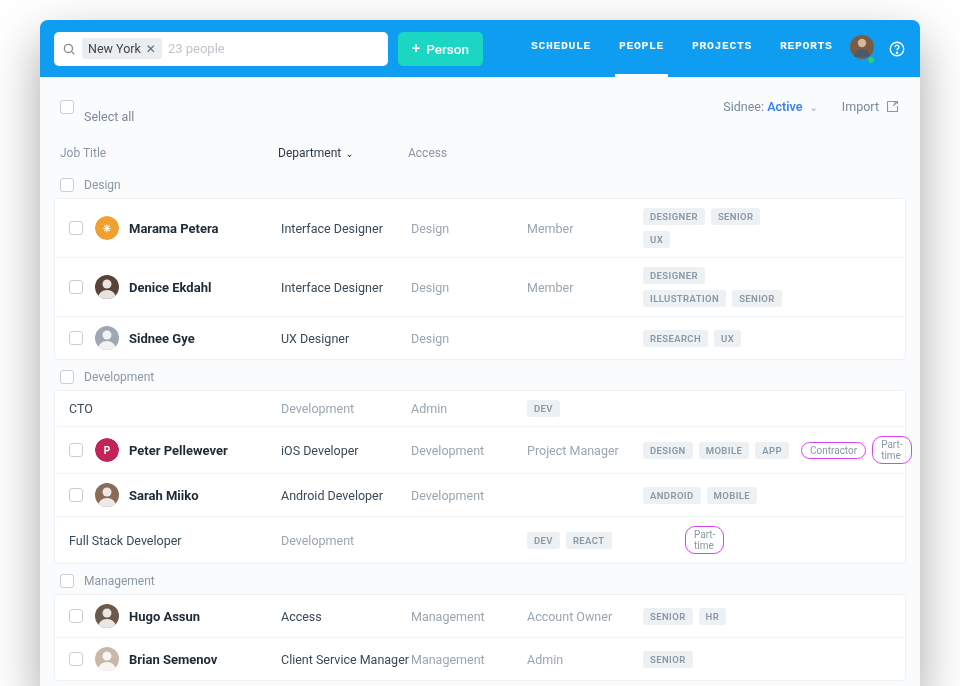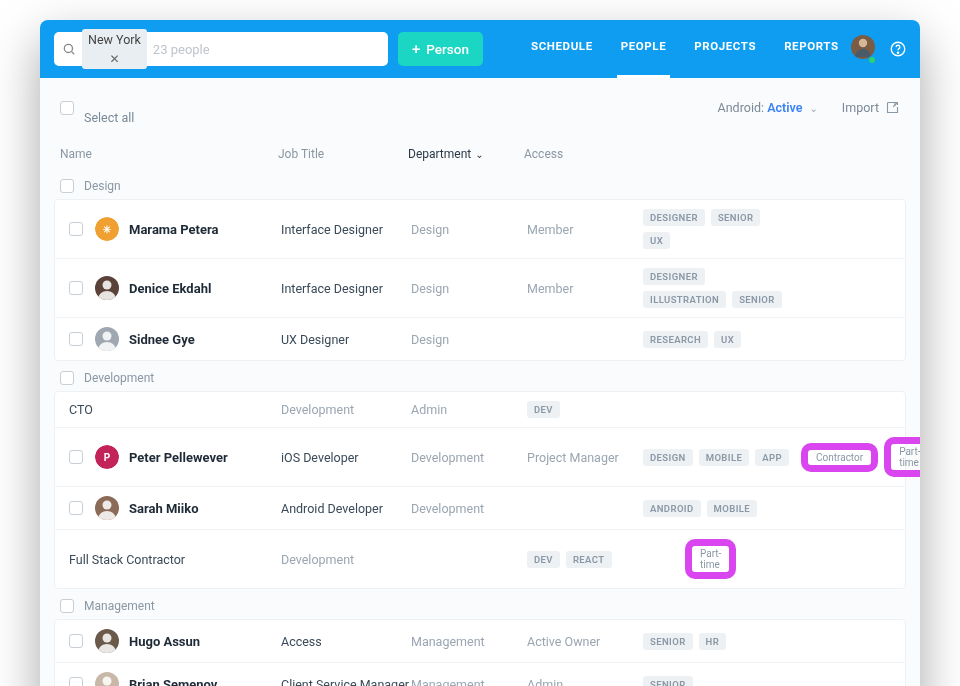--- a/index.html
+++ b/index.html
@@ -42,21 +42,20 @@
   }
   .search-chip {
     background: #e9eef2;
     color: #444;
     font-size: 12.5px;
     padding: 3px 6px;
     border-radius: 3px;
     display: flex;
     align-items: center;
     gap: 5px;
-    flex-direction: column;
   }
   .chip-x {
     color: #666;
     font-size: 12px;
     cursor: pointer;
   }
   .search-placeholder {
     color: #bfc5cb;
     font-size: 13px;
   }
@@ -80,20 +79,21 @@
     margin-left: 36px;
   }
   .nav-item {
     color: #fff;
     font-size: 11.5px;
     font-weight: 700;
     letter-spacing: 0.6px;
     padding: 10px 2px 16px;
     position: relative;
     cursor: pointer;
+    font-family: Liberation Mono, monospace;
   }
   .nav-item.active::after {
     content: "";
     position: absolute;
     left: -2px; right: -2px;
     bottom: -9px;
     height: 3px;
     background: #fff;
   }
   .top-right {
@@ -195,21 +195,21 @@
   .tag {
     background: #edf1f4;
     color: #8a98a5;
     font-size: 9.5px;
     letter-spacing: 0.4px;
     padding: 3px 7px;
     border-radius: 3px;
     font-weight: 600;
   }
   .pill {
-    border: 7px solid #d946ef;
+    border: 1px solid #d946ef;
     color: #8a98a5;
     font-size: 10px;
     padding: 2px 8px;
     border-radius: 10px;
   }
   .extra { display:flex; gap:6px; justify-content:flex-start; align-items:center;}
   .tags-extra {
     display: grid;
     grid-template-columns: 150px 1fr;
     align-items: center;
@@ -267,38 +267,37 @@
       </span>
 
     </div>
   </div>
 
   <div class="toolbar">
     <span class="cb"></span>
     <span class="select-all">Select all</span>
     <div class="toolbar-right">
       <span class="viewing">
-        <span>Android:</span>
+        <span>Sidnee:</span>
         <b>Active</b>
         <span class="chev">⌄</span>
       </span>
       <span class="import">
         <span>Import</span>
         <svg width="15" height="15" viewBox="0 0 24 24" fill="none" stroke="#8a98a5" stroke-width="1.8">
             <path d="M4 4h12v5"></path>
             <path d="M4 4v16h16v-9"></path>
             <path d="M20 4l-7 7"></path>
             <path d="M20 4h-4M20 4v4"></path>
           </svg>
       </span>
     </div>
   </div>
 
   <div class="colhead">
-    <span>Name</span>
     <span>Job Title</span>
     <span class="dep">
       <span>Department</span>
       <span style="font-size:10px">⌄</span>
     </span>
     <span>Access</span>
     <span></span>
   </div>
 
   <div id="groups">
@@ -431,21 +430,21 @@
       <span class="muted"></span>
       <div class="tags-extra">
         <div class="tags">
               <span class="tag">ANDROID</span>
               <span class="tag">MOBILE</span>
             </div>
         <div class="extra"></div>
       </div>
         </div>
         <div class="row">
-      <span class="job">Full Stack Contractor</span>
+      <span class="job">Full Stack Developer</span>
       <span class="muted">Development</span>
       <span class="muted"></span>
       <div class="tags-extra">
         <div class="tags">
               <span class="tag">DEV</span>
               <span class="tag">REACT</span>
             </div>
         <div class="extra">
               <span class="pill">Part-time</span>
             </div>
@@ -464,21 +463,21 @@
               <svg viewBox="0 0 24 24">
                 <rect width="24" height="24" fill="#6b5a4a"></rect>
                 <circle cx="12" cy="9" r="4.5" fill="rgba(255,255,255,0.85)"></circle>
                 <path d="M3 24c0-6 4.5-9 9-9s9 3 9 9" fill="rgba(255,255,255,0.85)"></path>
               </svg>
             </span>
         <span class="pname">Hugo Assun</span>
       </div>
       <span class="job">Access</span>
       <span class="muted">Management</span>
-      <span class="muted">Active Owner</span>
+      <span class="muted">Account Owner</span>
       <div class="tags-extra">
         <div class="tags">
               <span class="tag">SENIOR</span>
               <span class="tag">HR</span>
             </div>
         <div class="extra"></div>
       </div>
         </div>
         <div class="row">
       <div class="name-cell">

